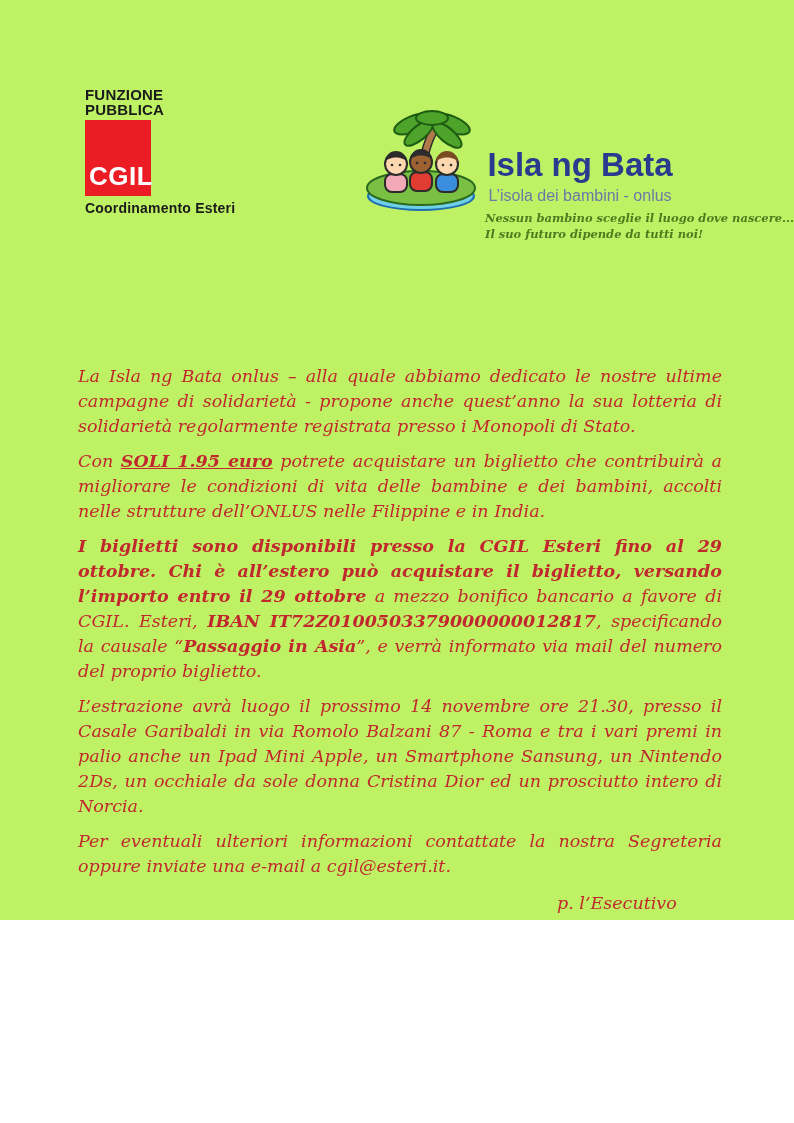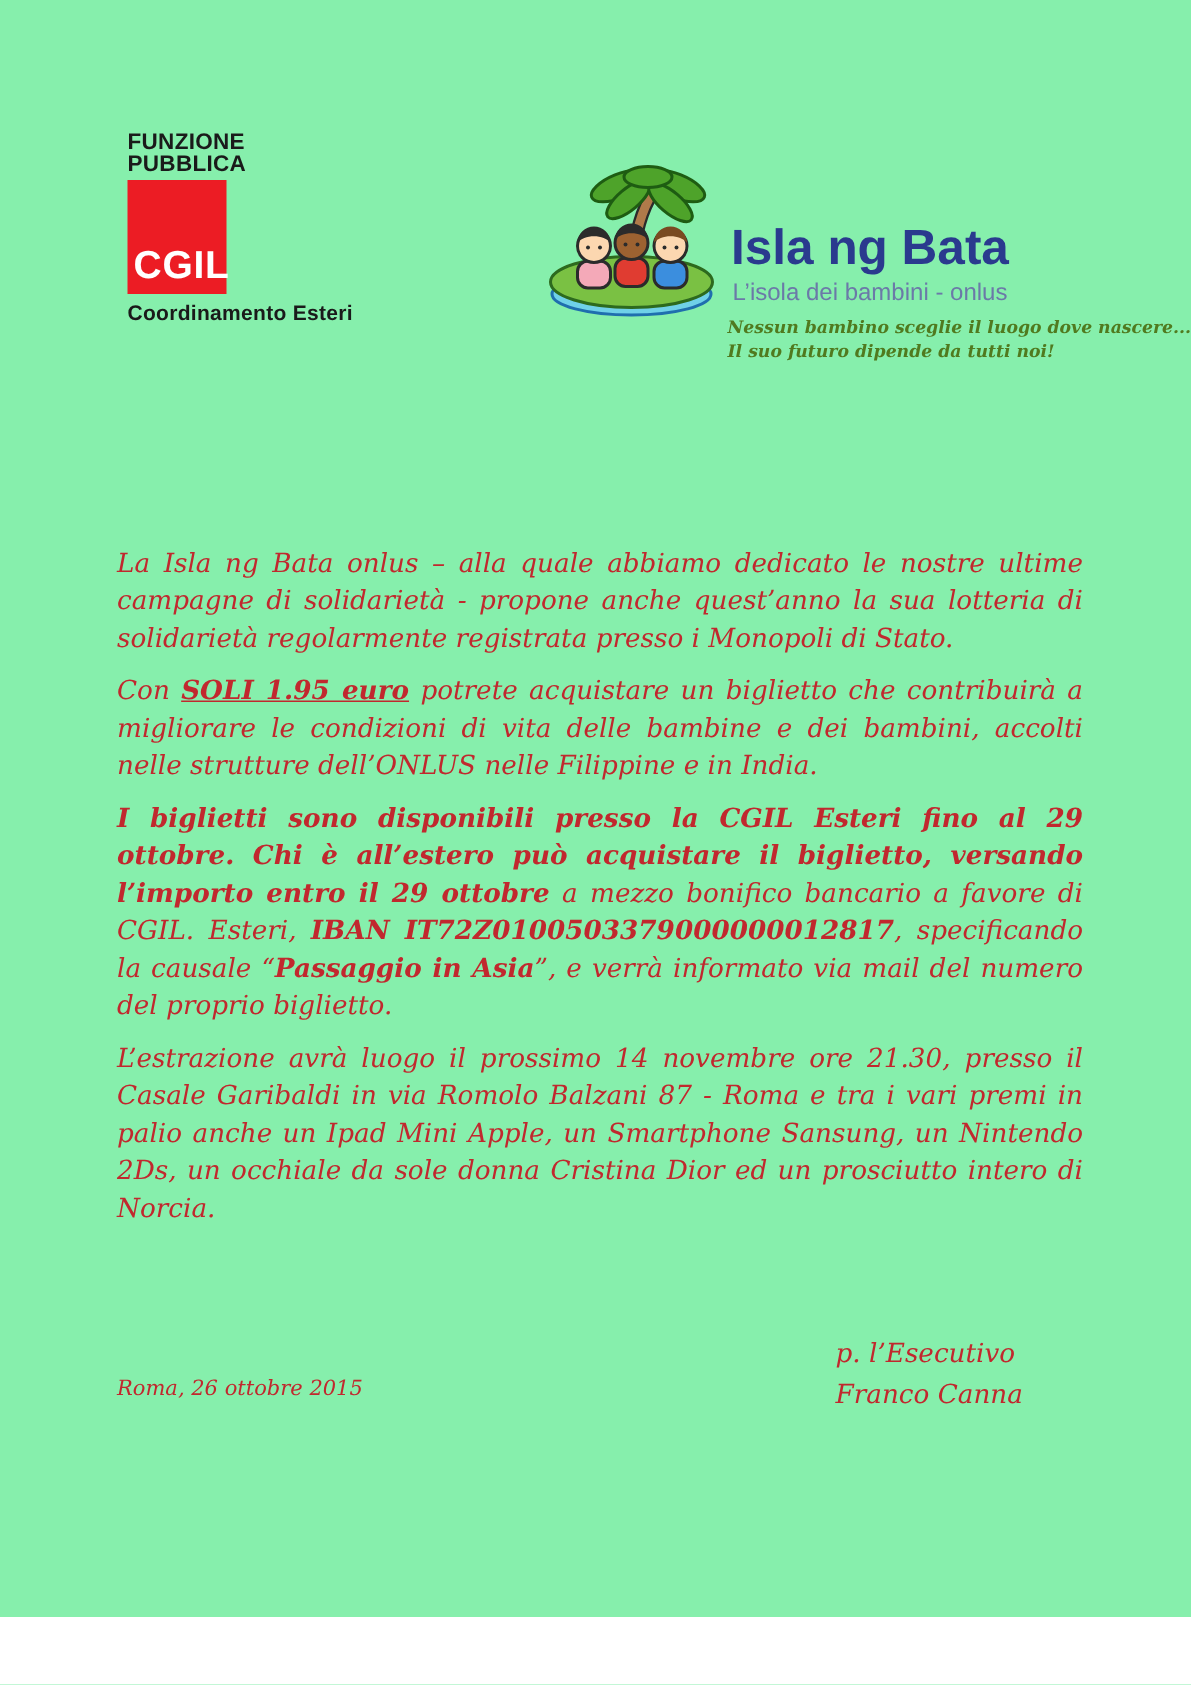--- a/index.html
+++ b/index.html
@@ -1,16 +1,16 @@
 <!DOCTYPE html>
 <html><head>
 <meta charset="utf-8">
 <style>
   html,body{margin:0;padding:0;background:#fff;}
-  .page{position:relative;width:794px;height:1078px;background:#86efac;overflow:hidden;
+  .page{position:relative;width:794px;height:920px;background:#bef264;overflow:hidden;
         font-family:"DejaVu Serif", serif;}
 
   
   .cgil{position:absolute;left:85px;top:88px;width:130px;}
   .cgil-top{font-family:"Liberation Sans", sans-serif;font-weight:bold;color:#1a1a1a;
             font-size:15px;line-height:14.5px;letter-spacing:.2px;}
   .cgil-box{width:66px;height:76px;background:#ec1c24;margin-top:3px;position:relative;}
   .cgil-acronym{position:absolute;left:4px;bottom:4px;color:#fff;
                 font-family:"Liberation Sans", sans-serif;font-weight:bold;font-size:26px;
                 letter-spacing:.5px;}
@@ -115,19 +115,20 @@
       <div class="isla-motto">Il suo futuro dipende da tutti noi!</div>
     </div>
   </div>
 
 
   <div class="body-text">
     <p><span>La Isla ng Bata onlus – alla quale abbiamo dedicato le nostre ultime campagne di solidarietà - propone anche quest’anno la sua lotteria di solidarietà regolarmente registrata presso i Monopoli di Stato.</span></p>
     <p><span>Con </span><span class="b u">SOLI 1.95 euro</span><span> potrete acquistare un biglietto che contribuirà a migliorare le condizioni di vita delle bambine e dei bambini, accolti nelle strutture dell’ONLUS nelle Filippine e in India.</span></p>
     <p><span class="b">I biglietti sono disponibili presso la CGIL Esteri fino al 29 ottobre. Chi è all’estero può acquistare il biglietto, versando l’importo entro il 29 ottobre</span><span> a mezzo bonifico bancario a favore di CGIL. Esteri,  </span><span class="b">IBAN IT72Z0100503379000000012817</span><span>, specificando la causale “</span><span class="b">Passaggio in Asia</span><span>”, e verrà informato via mail del numero del proprio biglietto.</span></p>
     <p><span>L’estrazione avrà luogo il prossimo 14 novembre ore 21.30, presso il Casale Garibaldi in via Romolo Balzani 87 - Roma e tra i vari premi in palio anche un Ipad Mini Apple, un Smartphone Sansung, un Nintendo 2Ds, un occhiale da sole donna Cristina Dior ed un prosciutto intero di Norcia.</span></p>
+    <p><span>Per eventuali ulteriori informazioni contattate la nostra Segreteria oppure inviate una e-mail a cgil@esteri.it.</span></p>
   </div>
 
   <div class="sig-role">p. l’Esecutivo</div>
   <div class="sig-name">Franco Canna</div>
   <div class="place-date">Roma, 26 ottobre 2015</div>
 
 </div>
 
 </body></html>

